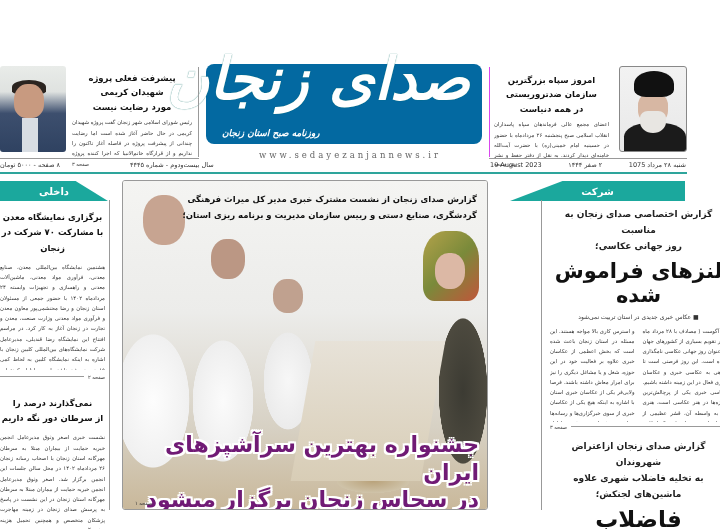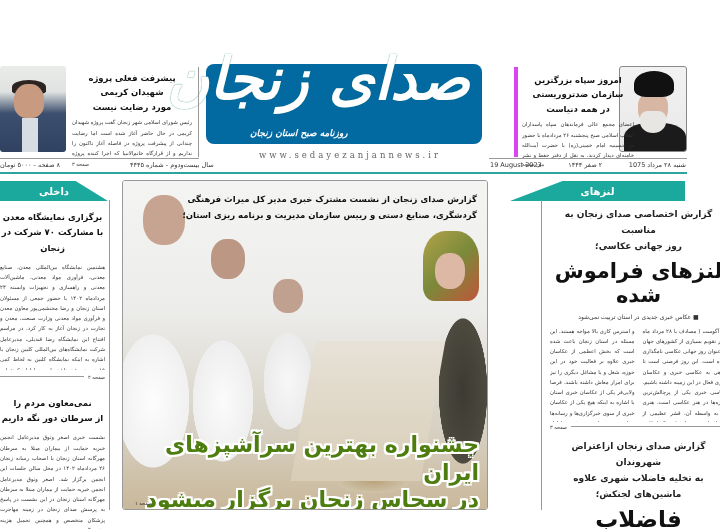--- a/index.html
+++ b/index.html
@@ -4,24 +4,24 @@
 <style>
   * { box-sizing: border-box; margin: 0; padding: 0; }
   html, body { width: 720px; height: 529px; overflow: hidden; background: #ffffff; }
   body { font-family: "DejaVu Sans", sans-serif; color: #222; position: relative; direction: rtl; }
 
   .abs { position: absolute; }
 
   
   .masthead { left: 206px; top: 64px; width: 276px; height: 80px; background: #0369a1; border-radius: 8px; overflow: visible; }
   .masthead-title { position: absolute; right: 12px; top: -14px; font-family: "DejaVu Serif", serif; font-size: 58px; font-weight: bold; color: #fff; letter-spacing: -2px; font-style: italic; line-height: 1; white-space: nowrap; text-shadow: 0 0 1px #0d6f68; }
-  .masthead-sub { position: absolute; left: 16px; bottom: 6px; font-size: 9px; color: #fff; font-weight: bold; font-style: italic; direction: rtl; margin-left: 28px; }
+  .masthead-sub { position: absolute; left: 16px; bottom: 6px; font-size: 9px; color: #fff; font-weight: bold; font-style: italic; direction: rtl; }
   .site-url { left: 240px; top: 150px; width: 220px; text-align: center; font-family: "DejaVu Serif", serif; font-size: 8.5px; letter-spacing: 3px; color: #666; direction: ltr; }
   .top-left-box { left: 66px; top: 67px; width: 133px; height: 90px; border: none; border-right: 1px solid #999; border-left: none; }
-  .top-right-box { left: 514px; top: 67px; width: 126px; height: 90px; border: none; border-left: 4px solid #d946ef; }
+  .top-right-box { left: 489px; top: 67px; width: 126px; height: 90px; border: none; border-left: 1px solid #d946ef; }
 
   .photo-left { left: 0; top: 66px; width: 66px; height: 86px; background: linear-gradient(180deg,#e9ece9 0%,#dfe2e0 30%,#3d4f6e 55%,#2f4261 100%); border-radius: 3px; overflow: hidden; }
   .photo-left .head { position:absolute; left:14px; top:18px; width:30px; height:34px; border-radius:45% 45% 40% 40%; background:#c89a80; }
   .photo-left .hair { position:absolute; left:12px; top:14px; width:34px; height:14px; border-radius:50% 50% 20% 20%; background:#2b2420; }
   .photo-left .shirt { position:absolute; left:22px; top:52px; width:16px; height:34px; background:#d8dde3; }
 
   .photo-right { left: 619px; top: 66px; width: 68px; height: 86px; background: linear-gradient(180deg,#f2f2f2 0%,#e8e8e8 100%); border:1px solid #888; border-radius: 3px; overflow:hidden; }
   .photo-right .turban { position:absolute; left:14px; top:4px; width:40px; height:26px; border-radius:50% 50% 30% 30%; background:#111; }
   .photo-right .face { position:absolute; left:18px; top:26px; width:30px; height:30px; border-radius:40%; background:#d7b7a3; }
   .photo-right .beard { position:absolute; left:20px; top:44px; width:26px; height:22px; border-radius:30% 30% 50% 50%; background:#e8e6e2; }
@@ -52,21 +52,21 @@
        linear-gradient(180deg, #f4f4f2 0%, #ececea 40%, #d7d1c4 75%, #c9b89a 100%);
   }
   .feature-photo .head1 { position:absolute; left:20px; top:14px; width:42px; height:50px; border-radius:45%; background:#c7a491; }
   .feature-photo .head2 { position:absolute; left:88px; top:58px; width:34px; height:40px; border-radius:45%; background:#bb9784; }
   .feature-photo .head3 { position:absolute; left:150px; top:98px; width:30px; height:34px; border-radius:45%; background:#c0a18f; }
   .feature-photo .scarf { position:absolute; left:300px; top:50px; width:56px; height:70px; border-radius:40% 40% 20% 20%; background: linear-gradient(135deg,#b4a24a,#7a8a3a,#c0563a); }
   .feature-photo .face4 { position:absolute; left:312px; top:72px; width:30px; height:36px; border-radius:45%; background:#dcb8a5; }
   .feature-photo .table { position:absolute; left:180px; top:160px; width:130px; height:140px; background: linear-gradient(180deg,#e7e2d8,#d8cdb6); transform: skewX(-10deg); }
 
   .feature-kicker { position:absolute; right: 10px; top: 10px; font-size: 8.5px; font-weight: bold; color:#111; line-height: 1.9; text-align: right; background: rgba(255,255,255,0.0); }
-  .feature-headline { position:absolute; right: 8px; top: 250px; width: 350px; font-size: 22px; font-weight: bold; color: #4d7c0f; line-height: 1.25; 
+  .feature-headline { position:absolute; right: 8px; top: 250px; width: 350px; font-size: 22px; font-weight: bold; color: #701a75; line-height: 1.25; 
      text-shadow: 2px 2px 0 #fff, -2px -2px 0 #fff, 2px -2px 0 #fff, -2px 2px 0 #fff, 0 2px 0 #fff, 2px 0 0 #fff, 0 -2px 0 #fff, -2px 0 0 #fff; }
   .feature-page { position:absolute; left: 12px; bottom: 3px; font-size: 5px; color:#333; direction: rtl; }
 
   
   .right-col { left: 497px; top: 200px; width: 190px; height: 310px; border-left: 1px solid #999; }
   .r-kicker { font-size: 9px; font-weight: bold; color: #222; line-height: 1.8; text-align: center; }
   .r-headline { font-size: 21px; font-weight: bold; color: #111; text-align: center; letter-spacing: -0.5px; }
   .r-lead { font-size: 6px; color:#333; text-align:center; }
   .r-cols { display:flex; gap:8px; }
   .r-cols .body-small { flex:1; }
@@ -117,21 +117,21 @@
 <div class="abs date-line" style="right:34px; top:161px; width:196px; display:flex; justify-content:space-between;">
   <span>شنبه ۲۸ مرداد 1075</span>
   <span>۲ صفر ۱۴۴۴</span>
   <span style="direction:ltr;">19 August 2023</span>
 </div>
 <div class="abs date-line" style="left:130px; top:161px;">سال بیست‌ودوم - شماره ۴۴۴۵</div>
 <div class="abs date-line" style="left:0; top:161px;">۸ صفحه - ۵۰۰۰ تومان</div>
 <div class="abs rule" style="left:0; top:158px; width:199px;"></div>
 <div class="abs teal-rule" style="left:0; top:172px; width:687px;"></div>
 
-<div class="abs section-tab tab-right">لنزهای</div>
+<div class="abs section-tab tab-right">شرکت</div>
 <div class="abs section-tab tab-left">داخلی</div>
 
 <div class="abs feature">
   <div class="feature-photo">
     <div class="table"></div>
     <div class="head1"></div>
       <div class="head2"></div>
       <div class="head3"></div>
     <div class="scarf"></div>
       <div class="face4"></div>
@@ -181,21 +181,21 @@
       <div>با مشارکت ۷۰ شرکت در زنجان</div>
     </div>
     <div class="body-small" style="margin-top:6px; height:108px; overflow:hidden;">هشتمین نمایشگاه بین‌المللی معدن، صنایع معدنی، فرآوری مواد معدنی، ماشین‌آلات معدنی و راهسازی و تجهیزات وابسته ۲۴ مردادماه ۱۴۰۲ با حضور جمعی از مسئولان استان زنجان و رضا محتشمی‌پور معاون معدن و فرآوری مواد معدنی وزارت صنعت، معدن و تجارت در زنجان آغاز به کار کرد. در مراسم افتتاح این نمایشگاه رضا قندیلی، مدیرعامل شرکت نمایشگاه‌های بین‌المللی کلبین زنجان با اشاره به اینکه نمایشگاه کلبین به لحاظ کمی ۱۵ درصد رشد داشته است، اظهار کرد: این نمایشگاه در عرصه مواد معدنی و ماشین‌آلات و صنایع بالادستی رشد خوبی داشته است. مدیرعامل شرکت نمایشگاه‌های بین‌المللی کلبین زنجان...</div>
     <div style="display:flex; align-items:center; gap:4px; margin-top:4px;">
       <span class="page-ref">صفحه ۲</span>
       <span class="rule" style="flex:1;"></span>
     </div>
   </div>
   <div style="margin-top:16px;">
     <div class="l-head">
-      <div>نمی‌معاون مردم را</div>
+      <div>نمی‌گذارند درصد را</div>
       <div>از سرطان دور نگه داریم</div>
     </div>
     <div class="body-small" style="margin-top:6px; height:92px; overflow:hidden;">نشست خبری اصغر وثوق مدیرعامل انجمن خیریه حمایت از بیماران مبتلا به سرطان مهرگانه استان زنجان با اصحاب رسانه زنجان ۲۶ مردادماه ۱۴۰۲ در محل سالن جلسات این انجمن برگزار شد. اصغر وثوق مدیرعامل انجمن خیریه حمایت از بیماران مبتلا به سرطان مهرگانه استان زنجان در این نشست در پاسخ به پرسش صدای زنجان در زمینه مهاجرت پزشکان متخصص و همچنین تحمیل هزینه اضافه به بیماران با عنوان زیرمیزی اظهار داشت: خدمات مالی به بیماران مهرگانه در چهارچوب هزینه‌های بیمارستانی و معمولی پرداخت می‌شود و اینکه یک عده در بیرون چه می‌کنند...</div>
     <div style="display:flex; align-items:center; gap:4px; margin-top:2px;">
       <span class="page-ref">صفحه ۲</span>
       <span class="rule" style="flex:1;"></span>
     </div>
   </div>
 </div>
 

